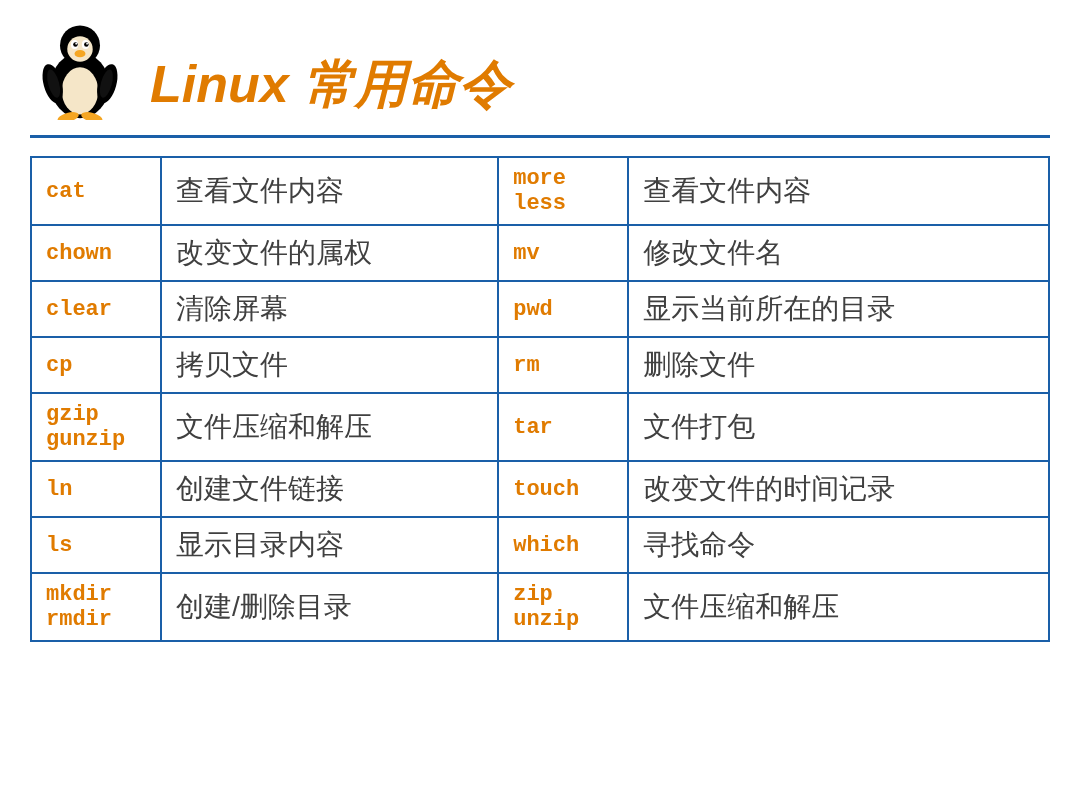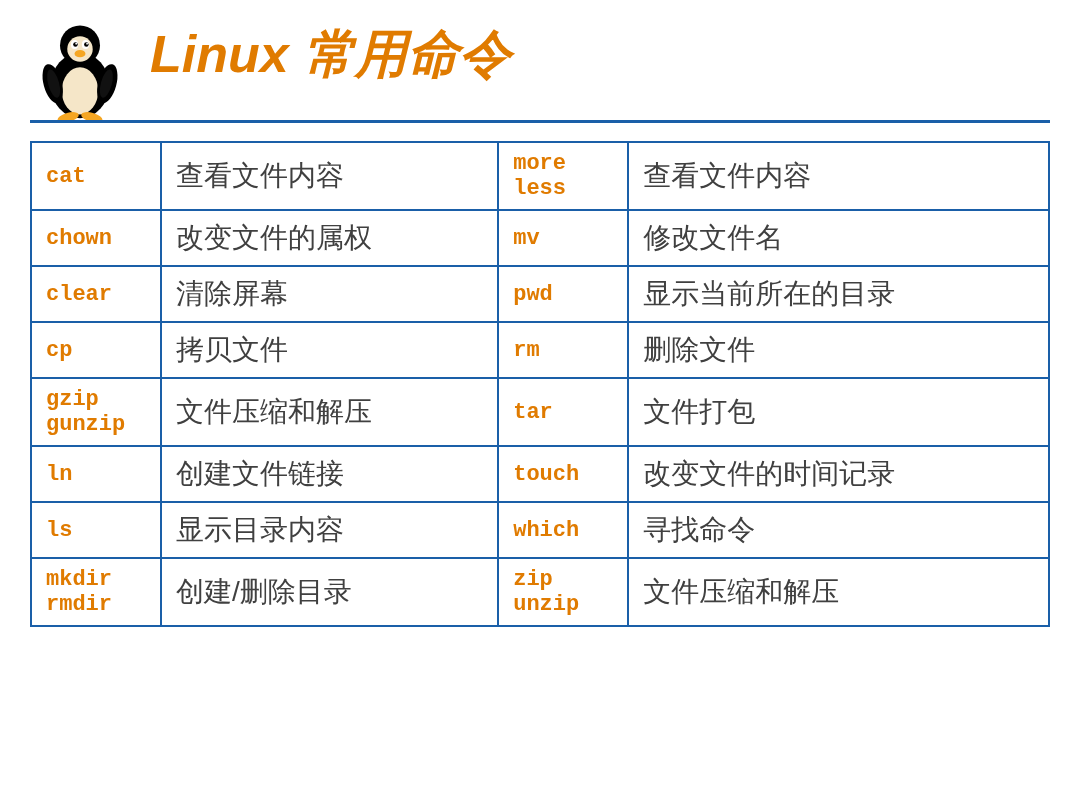--- a/index.html
+++ b/index.html
@@ -13,21 +13,22 @@
 
     .page {
       width: 1080px;
       height: 810px;
       background: #fff;
       padding: 20px 30px 20px 30px;
     }
 
     .header {
       display: flex;
-      align-items: flex-start;
+      align-items: flex-end;
+      padding-bottom: 15px;
       border-bottom: 3px solid #1a5fa8;
       margin-bottom: 18px;
     }
 
     .tux-icon {
       width: 100px;
       height: 100px;
       margin-right: 20px;
       flex-shrink: 0;
     }

